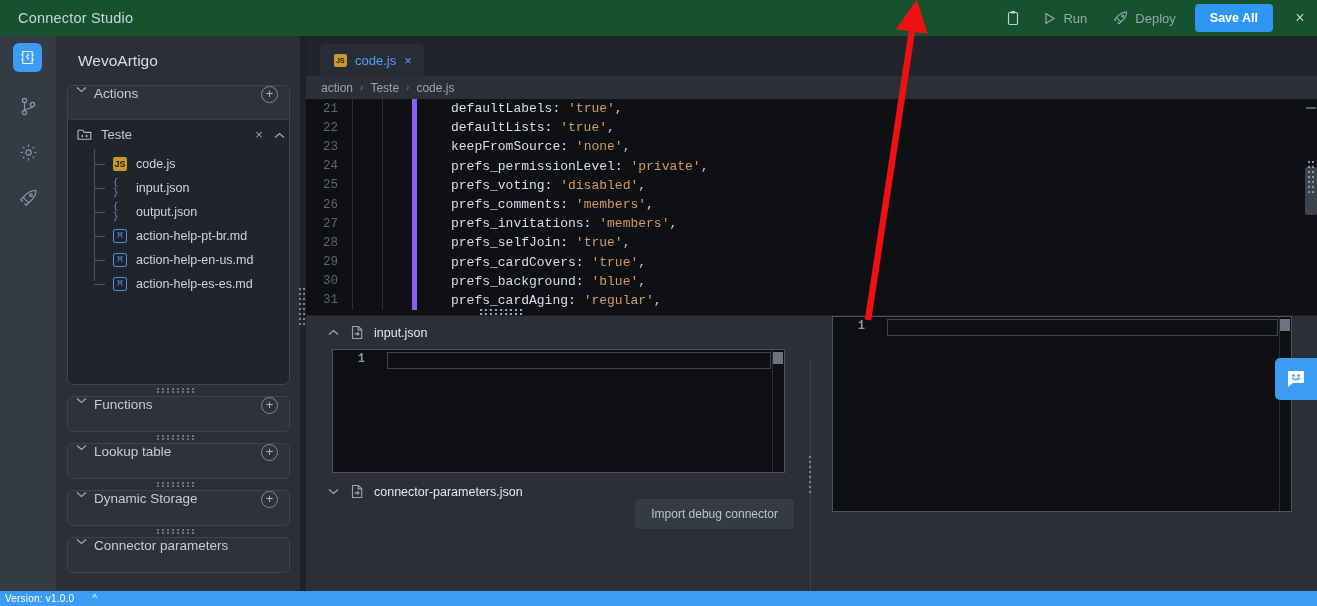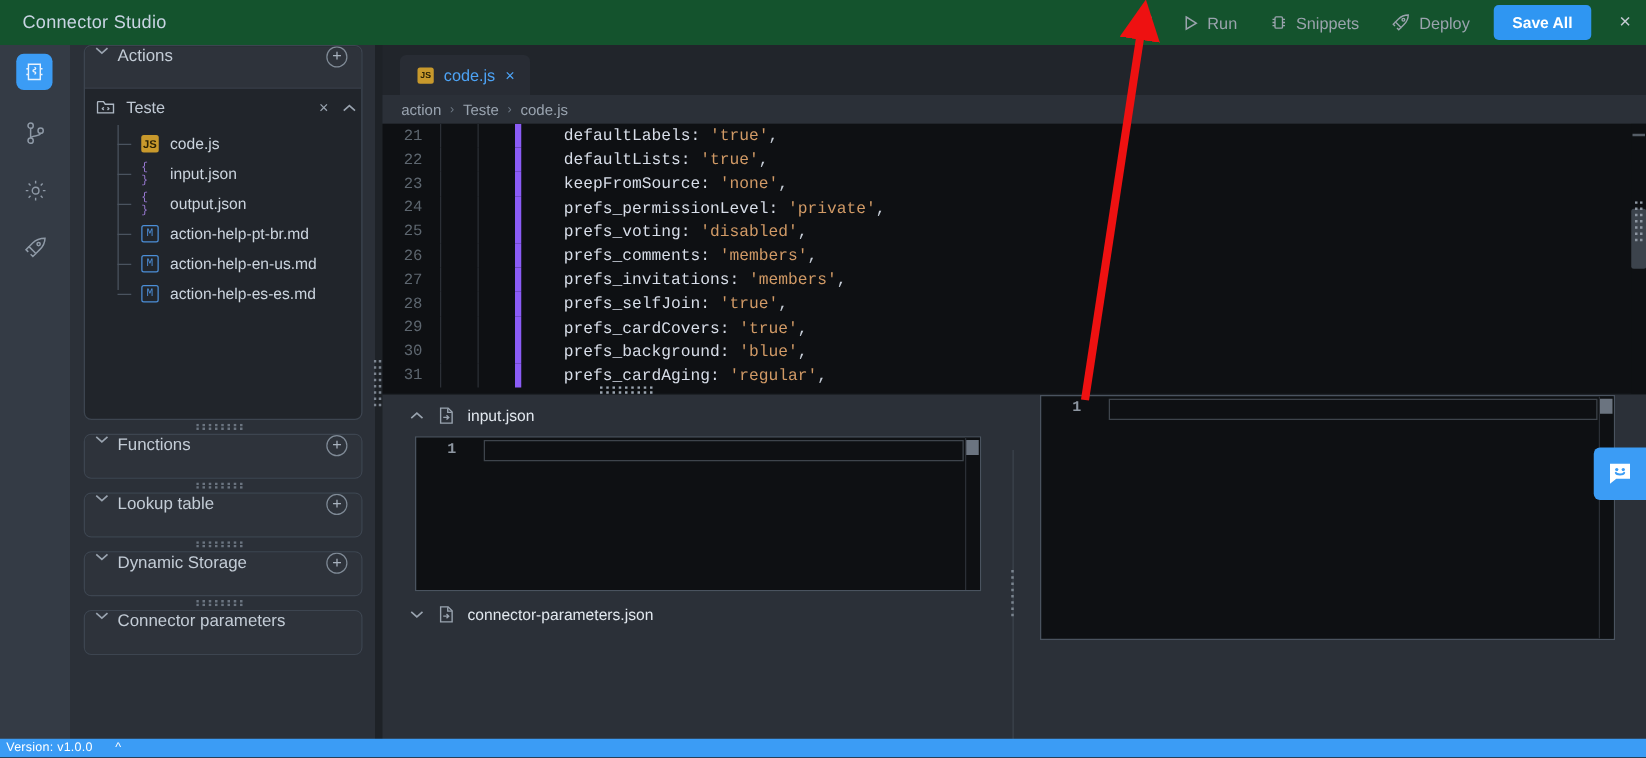--- a/index.html
+++ b/index.html
@@ -316,29 +316,20 @@
 
       <div class="tb-item">
         <span>
           <svg width="12" height="13" viewBox="0 0 12 13" fill="none" stroke="#9aa3ad" stroke-width="1.2">
             <path d="M2 1.6 L10 6.5 L2 11.4 Z"></path>
           </svg>
         </span>
         <span>Run</span>
       </div>
 
-      <div class="tb-item">
-        <span>
-          <svg width="14" height="14" viewBox="0 0 14 14" fill="none" stroke="#9aa3ad" stroke-width="1.1">
-            <rect x="4" y="2.5" width="6" height="9" rx="1"></rect>
-            <path d="M2 4.5h2M2 7h2M2 9.5h2M10 4.5h2M10 7h2M10 9.5h2"></path>
-          </svg>
-        </span>
-        <span>Snippets</span>
-      </div>
 
       <div class="tb-item">
         <span>
           <svg width="15" height="14" viewBox="0 0 15 14" fill="none" stroke="#9aa3ad" stroke-width="1.1">
             <path d="M13.6 1C10.5 1 7.8 2.2 5.8 4.2L3.4 6.6 7.8 11 10.2 8.6C12.2 6.6 13.6 4 13.6 1Z"></path>
             <path d="M3.4 6.6 1.6 8.4 3 9.8M7.8 11 6 12.8 4.6 11.4"></path>
             <circle cx="9.7" cy="4.8" r="1.1"></circle>
           </svg>
         </span>
         <span>Deploy</span>
@@ -377,20 +368,23 @@
         <svg width="20" height="19" viewBox="0 0 20 19" fill="none" stroke="currentColor" stroke-width="1.2">
           <path d="M18 1.5C14 1.5 10.6 2.9 8.1 5.4L5.2 8.3 10.7 13.8 13.6 10.9C16.1 8.4 18 5.5 18 1.5Z"></path>
           <path d="M5.2 8.3 2.8 10.7 4.6 12.5M10.7 13.8 8.3 16.2 6.5 14.4"></path>
           <circle cx="12.9" cy="6.2" r="1.3"></circle>
         </svg>
       </div>
     </div>
   </div>
 
   <div class="sidebar">
+    <div class="sidebar-header">
+      <div class="sidebar-title">WevoArtigo</div>
+    </div>
 
     <div class="panel actions-panel">
       <div class="panel-head">
         <span class="chev">
           <svg width="11" height="7" viewBox="0 0 11 7" fill="none" stroke="currentColor" stroke-width="1.3">
               <path d="M1 1.5 5.5 5.5 10 1.5"></path>
             </svg>
         </span>
         <span class="panel-label">Actions</span>
         <span class="plus-btn">+</span>
@@ -783,20 +777,21 @@
           <span class="dbg-fileic">
             <svg width="14" height="15" viewBox="0 0 14 15" fill="none" stroke="currentColor" stroke-width="1.1">
               <path d="M2.5 1.5h6l3.2 3.2v8.8H2.5z"></path>
                 <path d="M8.2 1.7v3.2h3.3"></path>
                 <path d="M4.6 8.9h4.2M7.2 7.2 9 8.9 7.2 10.6"></path>
             </svg>
           </span>
           <span class="dbg-name">connector-parameters.json</span>
         </div>
 
+        <button class="import-btn">Import debug connector</button>
       </div>
 
       <div class="dbg-right">
         <div class="mini-editor out">
           <span class="mini-ln">1</span>
           <span class="mini-caretline"></span>
           <span class="mini-scroll">
             <span class="mini-scroll-top"></span>
           </span>
         </div>

